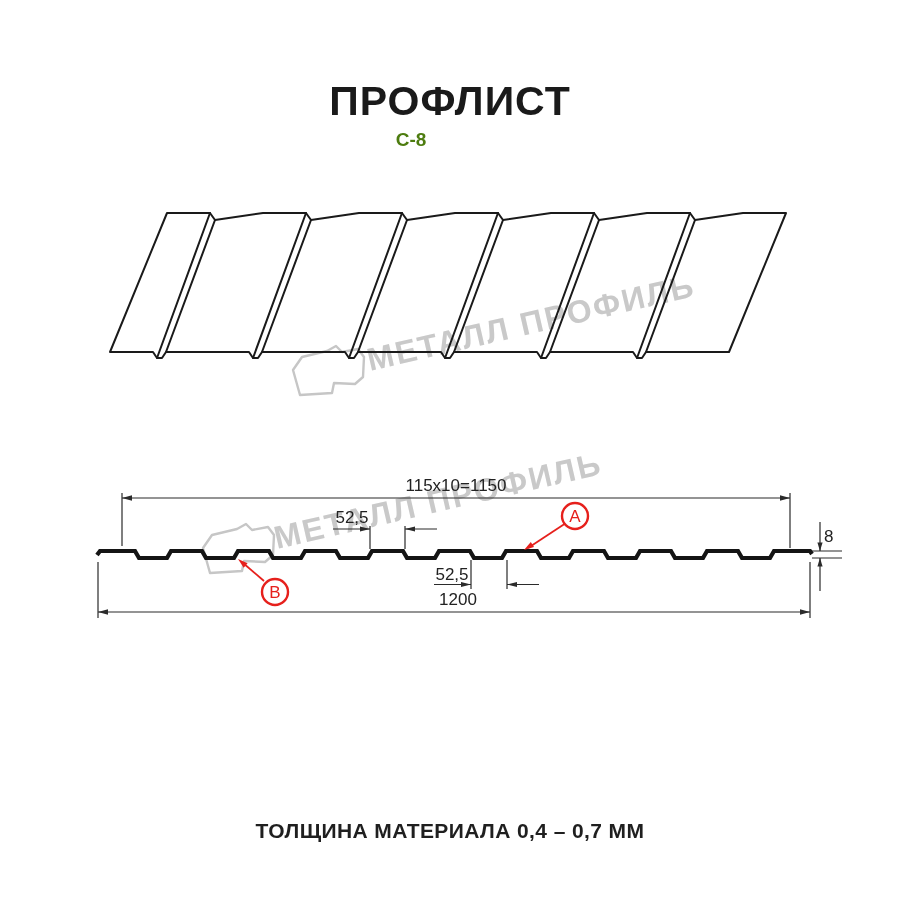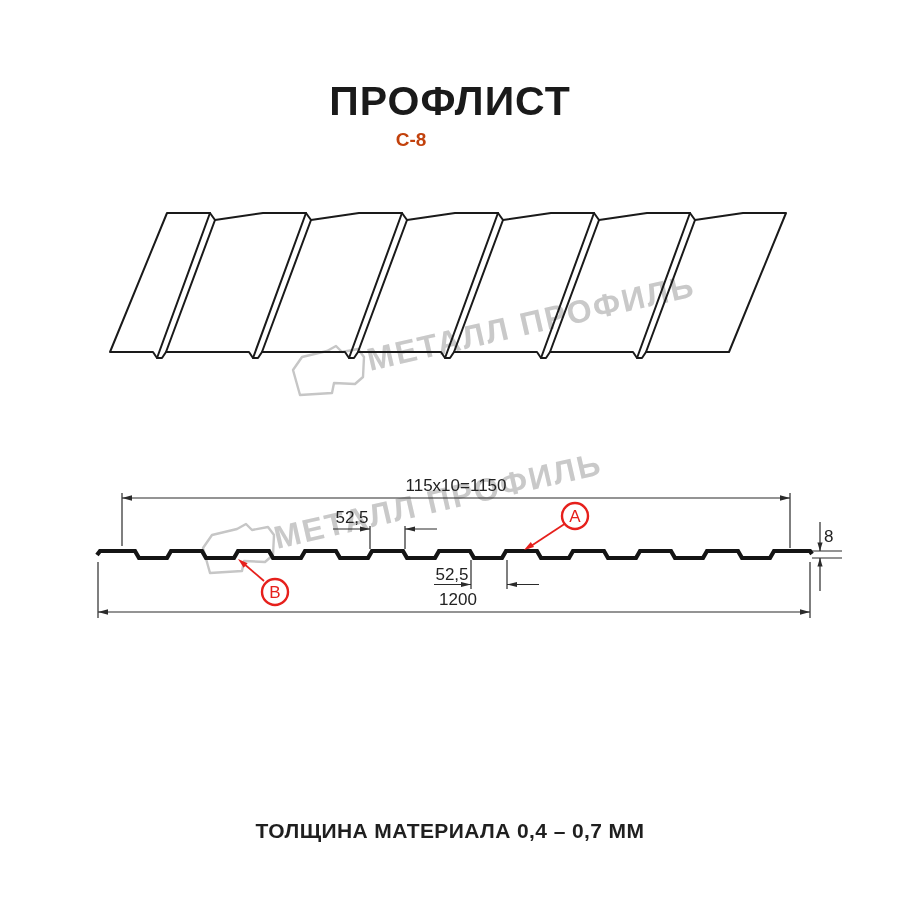--- a/index.html
+++ b/index.html
@@ -2,21 +2,21 @@
 <html><head>
 <meta charset="utf-8">
 <style>
   html,body{margin:0;padding:0;}
   body{width:900px;height:900px;background:#ffffff;position:relative;overflow:hidden;
        font-family:"Liberation Sans", sans-serif;}
   .page{position:absolute;inset:0;background:#fff;}
   .title{position:absolute;top:78px;left:0;width:900px;text-align:center;
          font-size:41px;font-weight:bold;letter-spacing:1px;color:#1a1a1a;}
   .subtitle{position:absolute;top:129px;left:0;width:822px;text-align:center;
-         font-size:19px;font-weight:bold;color:#c2410c;}
+         font-size:19px;font-weight:bold;color:#4d7c0f;}
   .footer-note{position:absolute;top:793px;left:0;width:900px;text-align:center;
          font-size:21px;font-weight:bold;letter-spacing:0.4px;color:#1f1f1f;margin-top:26px;}
   svg{position:absolute;inset:0;}
   .dim-text{font-family:"Liberation Sans",sans-serif;font-size:17px;fill:#222;}
   .dim-text-small{font-family:"Liberation Sans",sans-serif;font-size:17px;fill:#222;}
   .red-letter{font-family:"Liberation Sans",sans-serif;font-size:17px;fill:#e6201c;}
   .wm-text{font-family:"Liberation Sans",sans-serif;font-size:32px;font-weight:bold;
            fill:#c9c9c9;letter-spacing:2px;}
 </style>
 </head>

